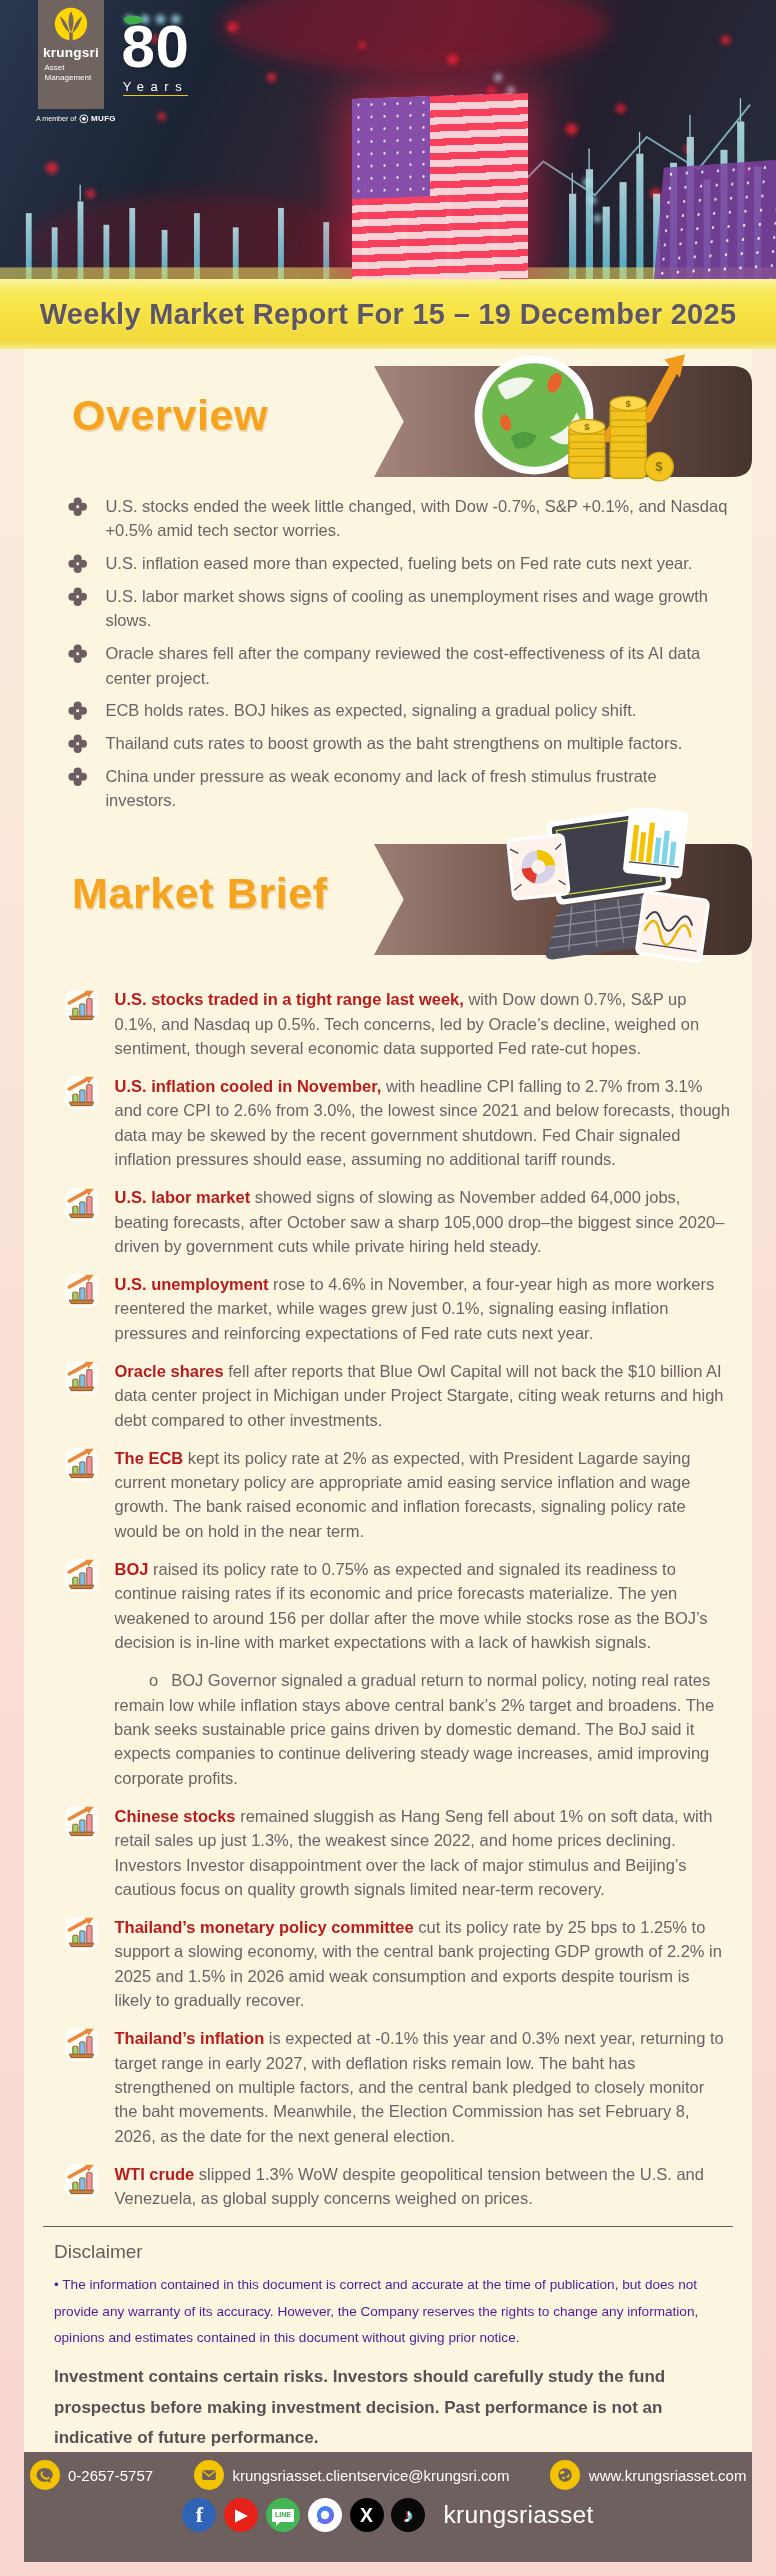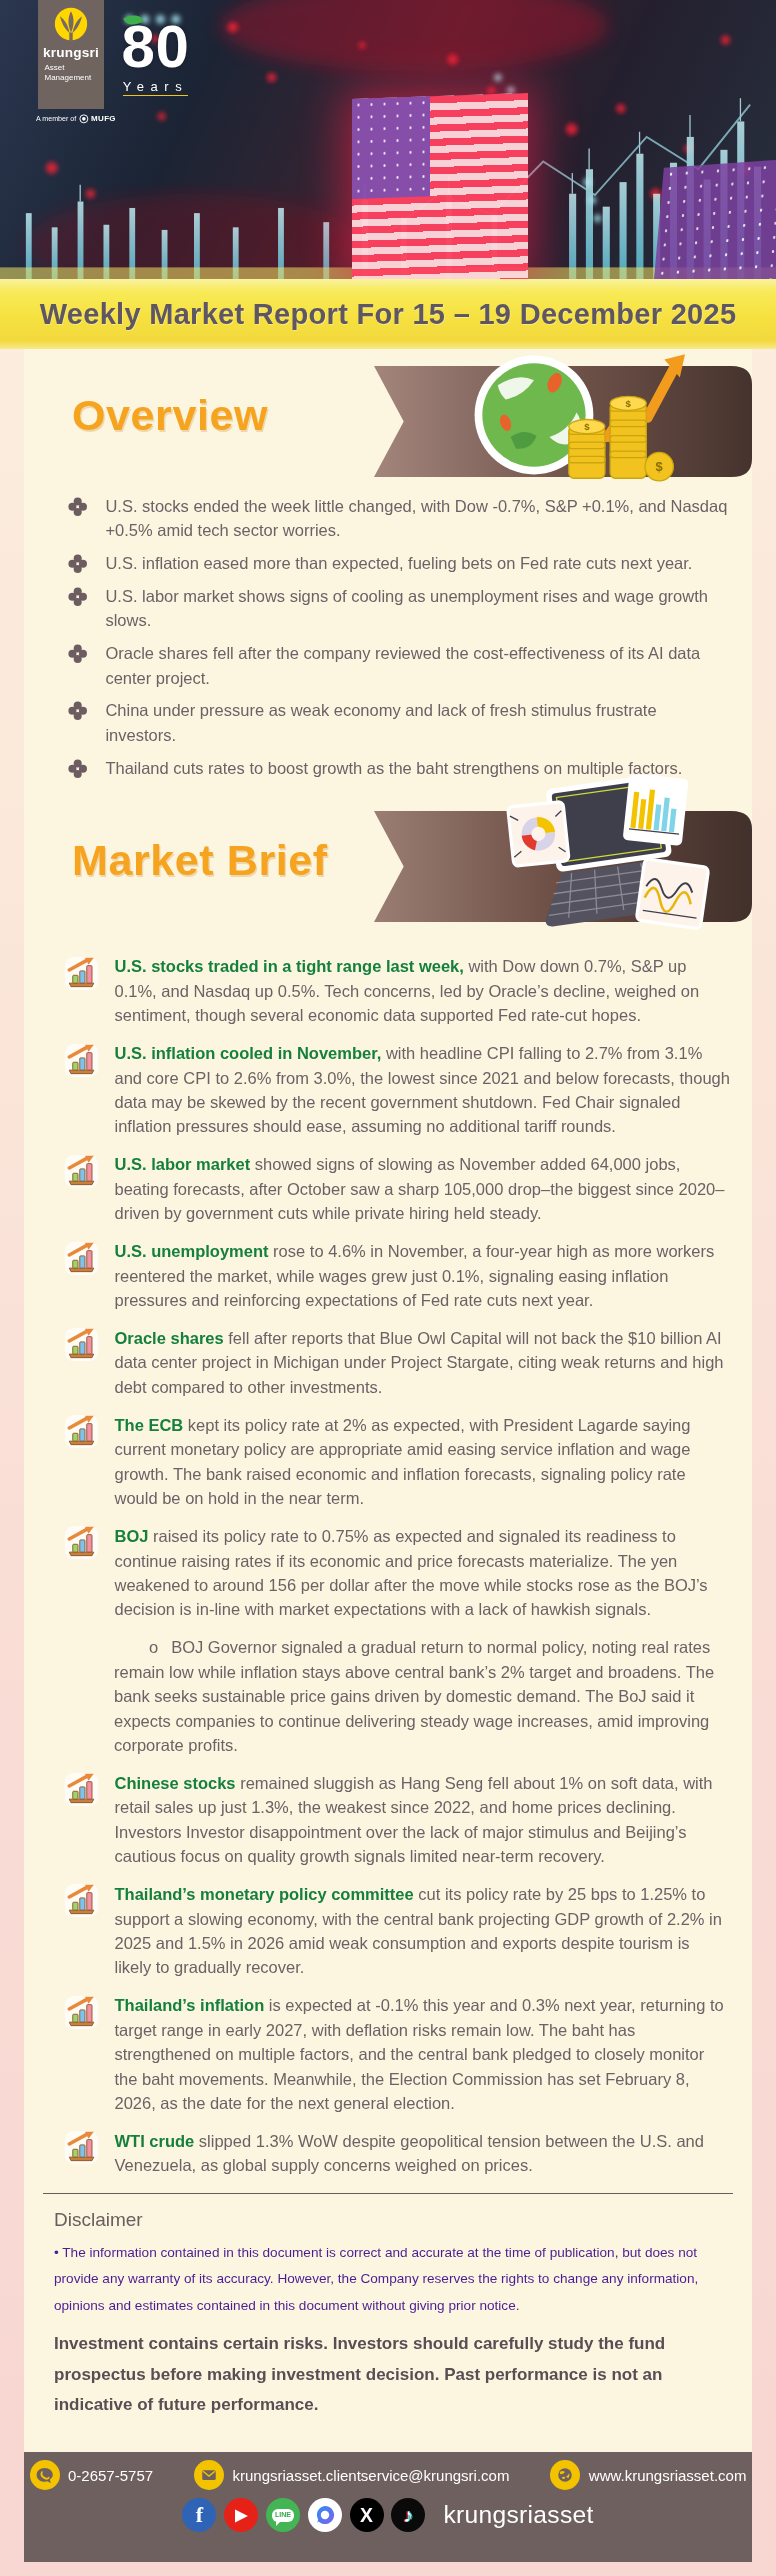--- a/index.html
+++ b/index.html
@@ -53,21 +53,21 @@
   .illus.laptop{right:40px;top:-27px;width:213px;height:163px;}
 
   .overview-list{list-style:none;margin:3.9px 22px 0 44px;padding:0;}
   .overview-list li{display:flex;gap:18px;margin-bottom:8.4px;color:#6f6066;font-size:16.5px;line-height:1.48;}
   .clover{flex:0 0 19.4px;margin-top:3.2px;}
 
   .brief-list{margin:15.5px 22px 0 40px;}
   .brief-item{display:flex;gap:15.5px;margin-bottom:13.6px;}
   .brief-icon{flex:0 0 35px;margin-top:1.3px;}
   .brief-text{margin:0;font-size:16.5px;line-height:1.48;color:#6f6066;}
-  .brief-text b{color:#15803d;}
+  .brief-text b{color:#b91c1c;}
   .brief-item.sub{margin-left:50px;}
   .brief-item.sub .brief-text{text-indent:35px;}
   .sub-prefix{display:inline-block;margin-right:13px;text-indent:0;}
 
   .divider{border:none;border-top:1.9px solid #6b5b60;margin:15.5px 19.4px 0;}
   .disclaimer{margin:14.2px 30px 0;}
   .disc-head{margin:0;font-size:19px;font-weight:normal;color:#6b5c60;}
   .disc-note{margin:9px 0 0;font-size:13.6px;line-height:1.95;color:#4c1d95;}
   .disc-warning{margin:10.3px 0 0;font-size:17px;font-weight:bold;line-height:1.8;color:#5a4e55;}
 
@@ -80,21 +80,21 @@
   .cicon{width:30px;height:30px;border-radius:50%;background:#f3c300;display:flex;align-items:center;justify-content:center;}
   .social-row{display:flex;justify-content:center;align-items:center;gap:7.8px;margin-top:7.8px;}
   .sc{width:34px;height:34px;border-radius:50%;display:flex;align-items:center;justify-content:center;
     font-weight:bold;color:#fff;box-sizing:border-box;}
   .sc.fb{background:#2f63b5;font-size:22px;font-family:"Liberation Serif",serif;}
   .sc.yt{background:#e62117;font-size:15.5px;}
   .sc.ln{background:#43b554;}
   .sc.bd{background:#fff;}
   .sc.x{background:#000;font-size:19.4px;}
   .sc.tk{background:#0a0a0a;font-size:19.4px;text-shadow:1.3px 0 0 #25f4ee,-1.3px 0 0 #fe2c55;}
-  .line-bubble{background:#fff;border-radius:6px;padding:2.6px 3.2px;font-size:7.1px;font-weight:bold;color:#3aa64a;position:relative;}
+  .line-bubble{background:#fff;border-radius:1px;padding:2.6px 3.2px;font-size:7.1px;font-weight:bold;color:#3aa64a;position:relative;}
   .line-bubble:after{content:"";position:absolute;left:3.9px;bottom:-3.9px;border:3.2px solid transparent;border-top-color:#fff;border-left-color:#fff;}
   .handle{font-size:24.6px;margin-left:10.3px;letter-spacing:0.3px;}
 </style>
 </head>
 <body>
 
 <div class="page">
 
   <header class="hero">
     <svg class="hero-art" viewBox="0 0 1200 432" preserveAspectRatio="none">
@@ -307,30 +307,39 @@
           </svg>
         <span>Oracle shares fell after the company reviewed the cost-effectiveness of its AI data center project.</span>
       </li>
       <li>
         <svg class="clover" width="19.4" height="19.4" viewBox="0 0 24 24" fill="#6d5d61">
           <circle cx="12" cy="5.5" r="5"></circle>
             <circle cx="5.5" cy="12" r="5"></circle>
             <circle cx="18.5" cy="12" r="5"></circle>
             <circle cx="12" cy="18.5" r="5"></circle>
           </svg>
-        <span>China under pressure as weak economy and lack of fresh stimulus frustrate investors.</span>
+        <span>ECB holds rates. BOJ hikes as expected, signaling a gradual policy shift.</span>
       </li>
       <li>
         <svg class="clover" width="19.4" height="19.4" viewBox="0 0 24 24" fill="#6d5d61">
           <circle cx="12" cy="5.5" r="5"></circle>
             <circle cx="5.5" cy="12" r="5"></circle>
             <circle cx="18.5" cy="12" r="5"></circle>
             <circle cx="12" cy="18.5" r="5"></circle>
           </svg>
         <span>Thailand cuts rates to boost growth as the baht strengthens on multiple factors.</span>
+      </li>
+      <li>
+        <svg class="clover" width="19.4" height="19.4" viewBox="0 0 24 24" fill="#6d5d61">
+          <circle cx="12" cy="5.5" r="5"></circle>
+            <circle cx="5.5" cy="12" r="5"></circle>
+            <circle cx="18.5" cy="12" r="5"></circle>
+            <circle cx="12" cy="18.5" r="5"></circle>
+          </svg>
+        <span>China under pressure as weak economy and lack of fresh stimulus frustrate investors.</span>
       </li>
     </ul>
 
     <div class="sec-head brief">
       <h1 class="sec-title">Market Brief</h1>
       <svg class="ribbon" viewBox="0 0 585 172" preserveAspectRatio="none">
         <defs>
             <linearGradient id="ribB" x1="0" y1="0" x2="1" y2="0">
           <stop offset="0" stop-color="#9a7d73"></stop>
               <stop offset=".55" stop-color="#66483f"></stop>

